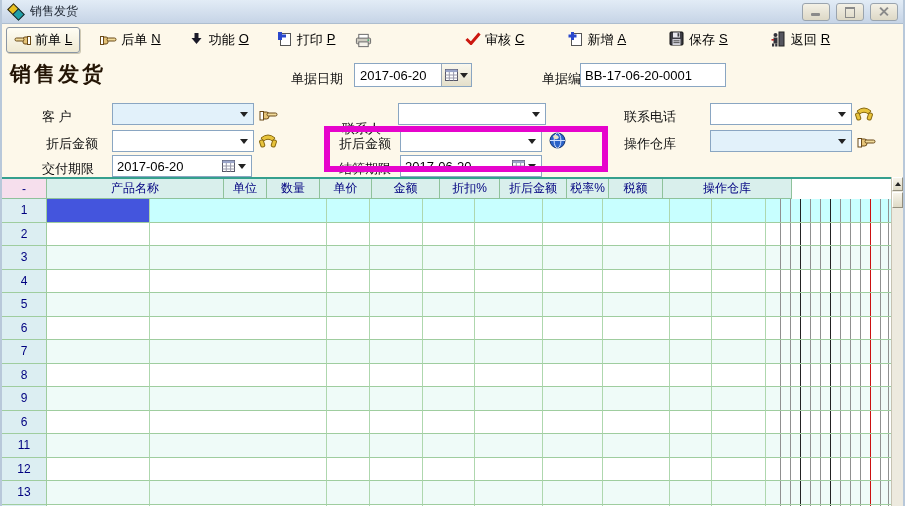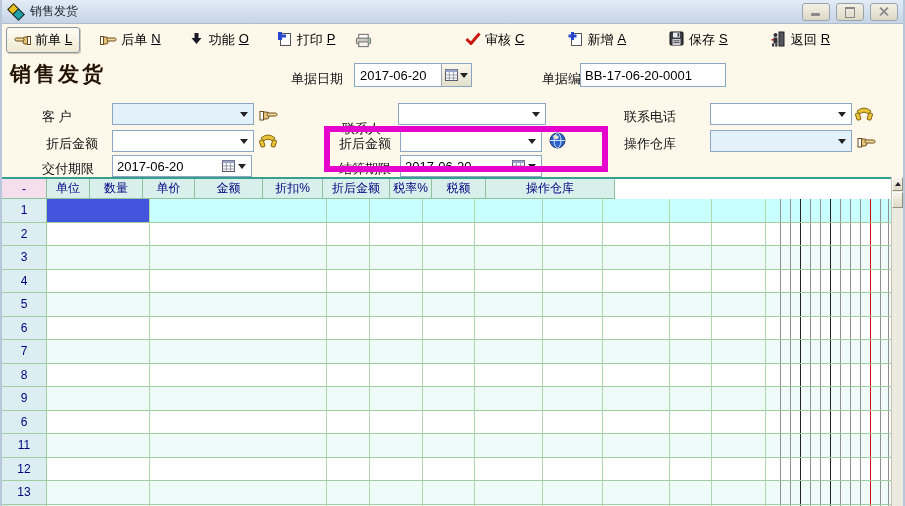--- a/index.html
+++ b/index.html
@@ -311,20 +311,21 @@
         </svg>
     </span>
     <span class="arr"></span>
   </div>
 
   <div class="magenta-box"></div>
 
   <div class="grid" id="grid">
       <div class="ghead">
         <div class="gh pink" style="width: 45px;">-</div>
+        <div class="gh" style="width: 177px;">产品名称</div>
         <div class="gh" style="width: 43px;">单位</div>
         <div class="gh" style="width: 53px;">数量</div>
         <div class="gh" style="width: 52px;">单价</div>
         <div class="gh" style="width: 68px;">金额</div>
         <div class="gh" style="width: 60px;">折扣%</div>
         <div class="gh" style="width: 67px;">折后金额</div>
         <div class="gh" style="width: 42px;">税率%</div>
         <div class="gh" style="width: 54px;">税额</div>
         <div class="gh" style="width: 129px;">操作仓库</div>
       </div>

